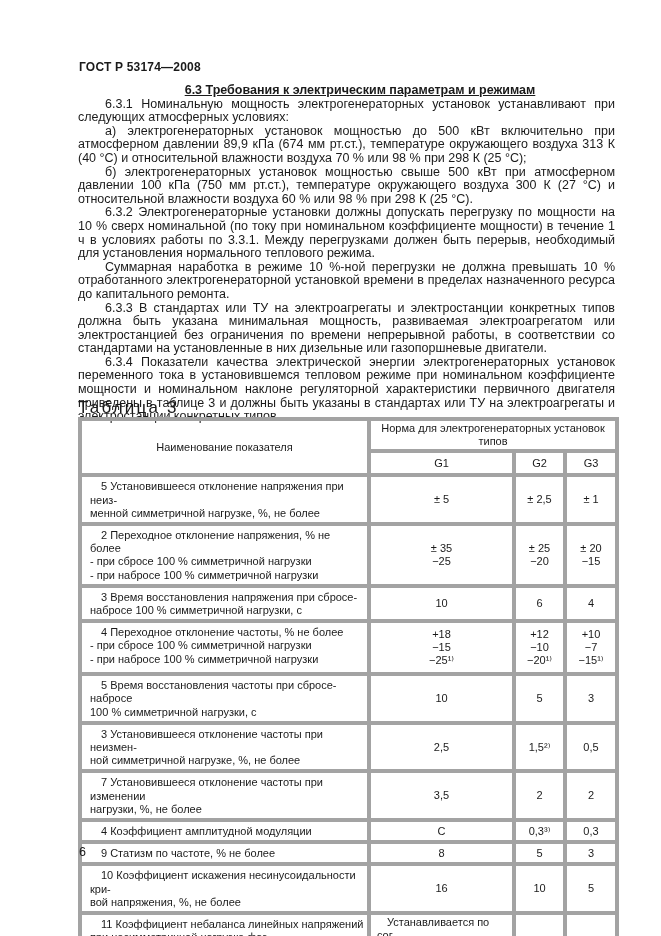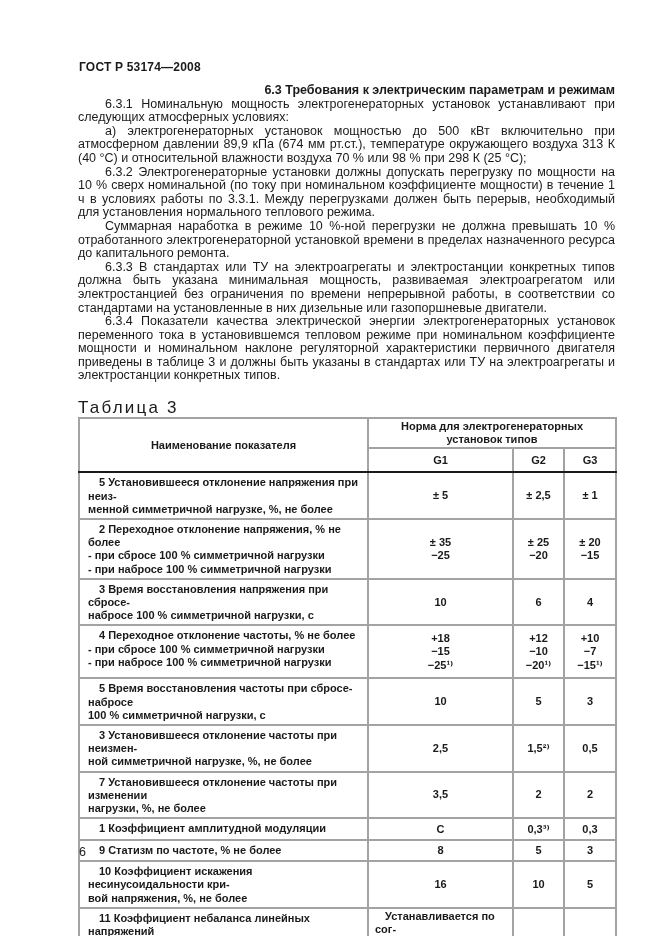--- a/index.html
+++ b/index.html
@@ -14,35 +14,35 @@
   .doc-header{
     position:absolute;left:79px;top:60px;
     font-size:12px;font-weight:bold;letter-spacing:.2px;
   }
 
   .body-text{
     position:absolute;left:78px;top:84px;width:537px;
     font-size:12.5px;line-height:13.6px;text-align:justify;
   }
   .body-text p{margin:0;text-indent:27px;}
-  .body-text p.head-p{font-weight:bold;text-align:right;}
+  .body-text p.head-p{font-weight:bold;text-align:center;text-decoration:underline;}
 
   .table-label{
     position:absolute;left:78px;top:398px;
     font-size:17px;letter-spacing:2.2px;
   }
 
   table.spec{
     position:absolute;left:78px;top:417px;width:537px;
     border-collapse:collapse;table-layout:fixed;
     font-size:11px;line-height:13.2px;color:#1a1a1a;
   }
   table.spec th,table.spec td{
-    border:2px solid #a3a3a3;
-    font-weight:bold;
+    border:4px solid #a3a3a3;
+    font-weight:normal;
     overflow:hidden;
   }
   col.c1{width:289px;} col.c2{width:145px;} col.c3{width:51px;} col.c4{width:52px;}
 
   thead tr:nth-child(1){height:29px;}
   thead tr:nth-child(2){height:24px;}
   thead th{text-align:center;vertical-align:middle;padding:1px 3px;}
   thead th.h-name,thead tr:nth-child(2) th{border-bottom:2.5px solid #1a1a1a;margin-left:48px;}
 
   tbody td.c-name{
@@ -79,20 +79,21 @@
 <body>
 
 <div class="page">
 
   <div class="doc-header">ГОСТ Р 53174—2008</div>
 
   <div class="body-text">
     <p class="head-p">6.3  Требования к электрическим параметрам и режимам</p>
     <p>6.3.1  Номинальную мощность электрогенераторных установок устанавливают при следующих атмосферных условиях:</p>
     <p>а)  электрогенераторных установок мощностью до 500 кВт включительно при атмосферном давлении 89,9 кПа (674 мм рт.ст.), температуре окружающего воздуха 313 К (40 °С) и относительной влажности воздуха 70 % или 98 % при 298 К (25 °С);</p>
+    <p>б)  электрогенераторных установок мощностью свыше 500 кВт при атмосферном давлении 100 кПа (750 мм рт.ст.), температуре окружающего воздуха 300 К (27 °С) и относительной влажности воздуха 60 % или 98 % при 298 К (25 °С).</p>
     <p>6.3.2  Электрогенераторные установки должны допускать перегрузку по мощности на 10 % сверх номинальной (по току при номинальном коэффициенте мощности) в течение 1 ч в условиях работы по 3.3.1. Между перегрузками должен быть перерыв, необходимый для установления нормального теплового режима.</p>
     <p>Суммарная наработка в режиме 10 %-ной перегрузки не должна превышать 10 % отработанного электрогенераторной установкой времени в пределах назначенного ресурса до капитального ремонта.</p>
     <p>6.3.3  В стандартах или ТУ на электроагрегаты и электростанции конкретных типов должна быть указана минимальная мощность, развиваемая электроагрегатом или электростанцией без ограничения по времени непрерывной работы, в соответствии со стандартами на установленные в них дизельные или газопоршневые двигатели.</p>
     <p>6.3.4  Показатели качества электрической энергии электрогенераторных установок переменного тока в установившемся тепловом режиме при номинальном коэффициенте мощности и номинальном наклоне регуляторной характеристики первичного двигателя приведены в таблице 3 и должны быть указаны в стандартах или ТУ на электроагрегаты и электростанции конкретных типов.</p>
   </div>
 
   <div class="table-label">Таблица 3</div>
 
   <table class="spec">
     <colgroup>
@@ -167,21 +168,21 @@
         <td class="c-val">0,5</td>
       </tr>
       <tr>
         <td class="c-name">7  Установившееся отклонение частоты при изменении
 нагрузки, %, не более</td>
         <td class="c-val">3,5</td>
         <td class="c-val">2</td>
         <td class="c-val">2</td>
       </tr>
       <tr>
-        <td class="c-name">1  Коэффициент амплитудной модуляции</td>
+        <td class="c-name">4  Коэффициент амплитудной модуляции</td>
         <td class="c-val">С</td>
         <td class="c-val">0,3³⁾</td>
         <td class="c-val">0,3</td>
       </tr>
       <tr>
         <td class="c-name">9  Статизм по частоте, % не более</td>
         <td class="c-val">8</td>
         <td class="c-val">5</td>
         <td class="c-val">3</td>
       </tr>

